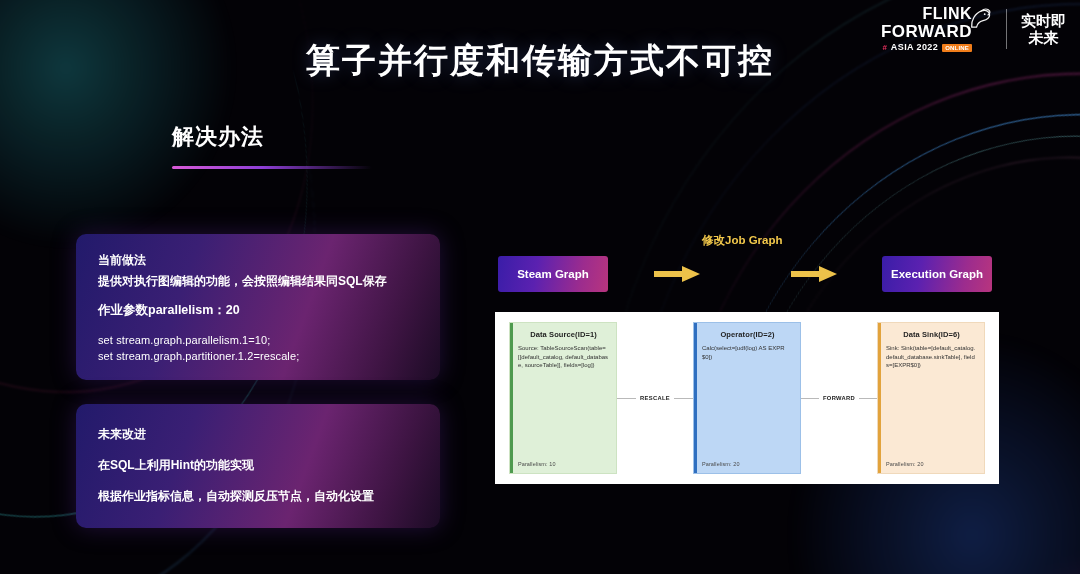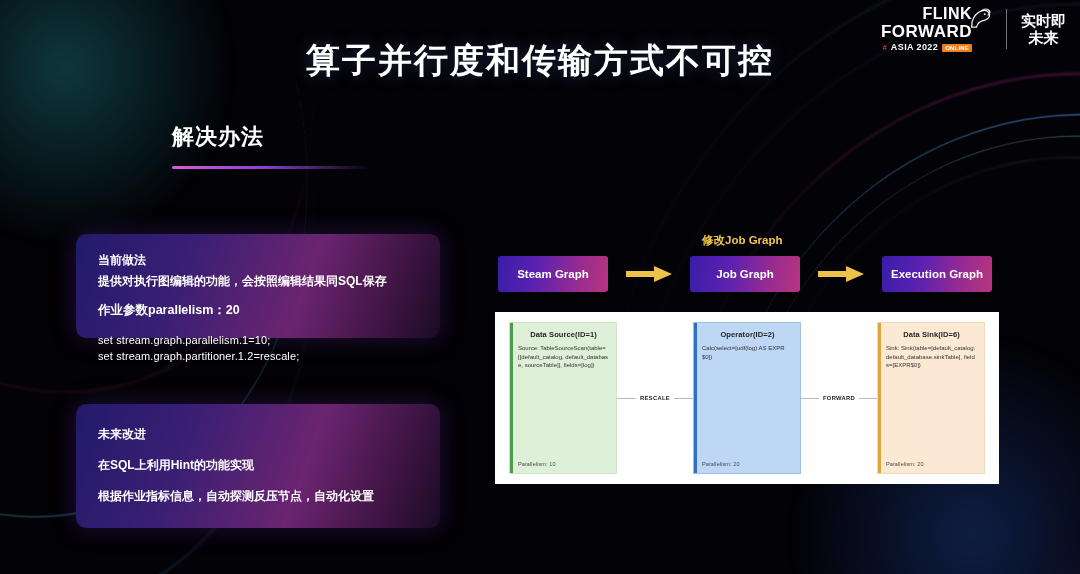--- a/index.html
+++ b/index.html
@@ -151,21 +151,21 @@
   
   .card {
     position: absolute;
     border-radius: 10px;
     box-sizing: border-box;
     padding: 18px 22px;
     color: #ffffff;
     background: linear-gradient(110deg, #221a6b 0%, #3a1f74 30%, #6b2470 62%, #3d1442 85%, #1b0b24 100%);
     box-shadow: 0 0 24px rgba(90,40,150,0.35);
   }
-  .card-1 { left: 76px; top: 234px; width: 364px; height: 104px; }
+  .card-1 { left: 76px; top: 234px; width: 364px; height: 146px; }
   .card-2 { left: 76px; top: 404px; width: 364px; height: 124px; padding-top: 22px; }
 
   .card-head {
     font-size: 12px;
     font-weight: bold;
     margin-bottom: 3px;
   }
   .card-line {
     font-size: 12px;
     font-weight: bold;
@@ -377,21 +377,20 @@
 
   <div class="flow-label">修改Job Graph</div>
 
   <div class="flow-row">
     <div class="flow-box fb-1">Steam Graph</div>
     <div class="flow-arrow">
       <svg class="arrow-svg" width="46" height="16" viewBox="0 0 46 16">
         <path d="M0 5 H28 V0 L46 8 L28 16 V11 H0 Z" fill="#edc24a"></path>
       </svg>
     </div>
-    <div class="flow-box fb-2">Job Graph</div>
     <div class="flow-arrow">
       <svg class="arrow-svg" width="46" height="16" viewBox="0 0 46 16">
         <path d="M0 5 H28 V0 L46 8 L28 16 V11 H0 Z" fill="#edc24a"></path>
       </svg>
     </div>
     <div class="flow-box fb-3">Execution Graph</div>
   </div>
 
   <div class="panel">
     <div class="panel-inner">

